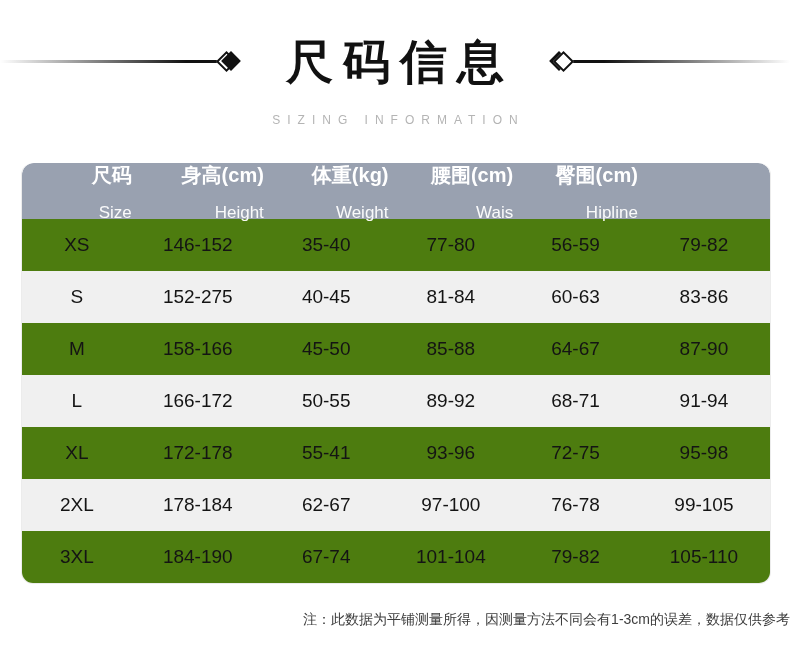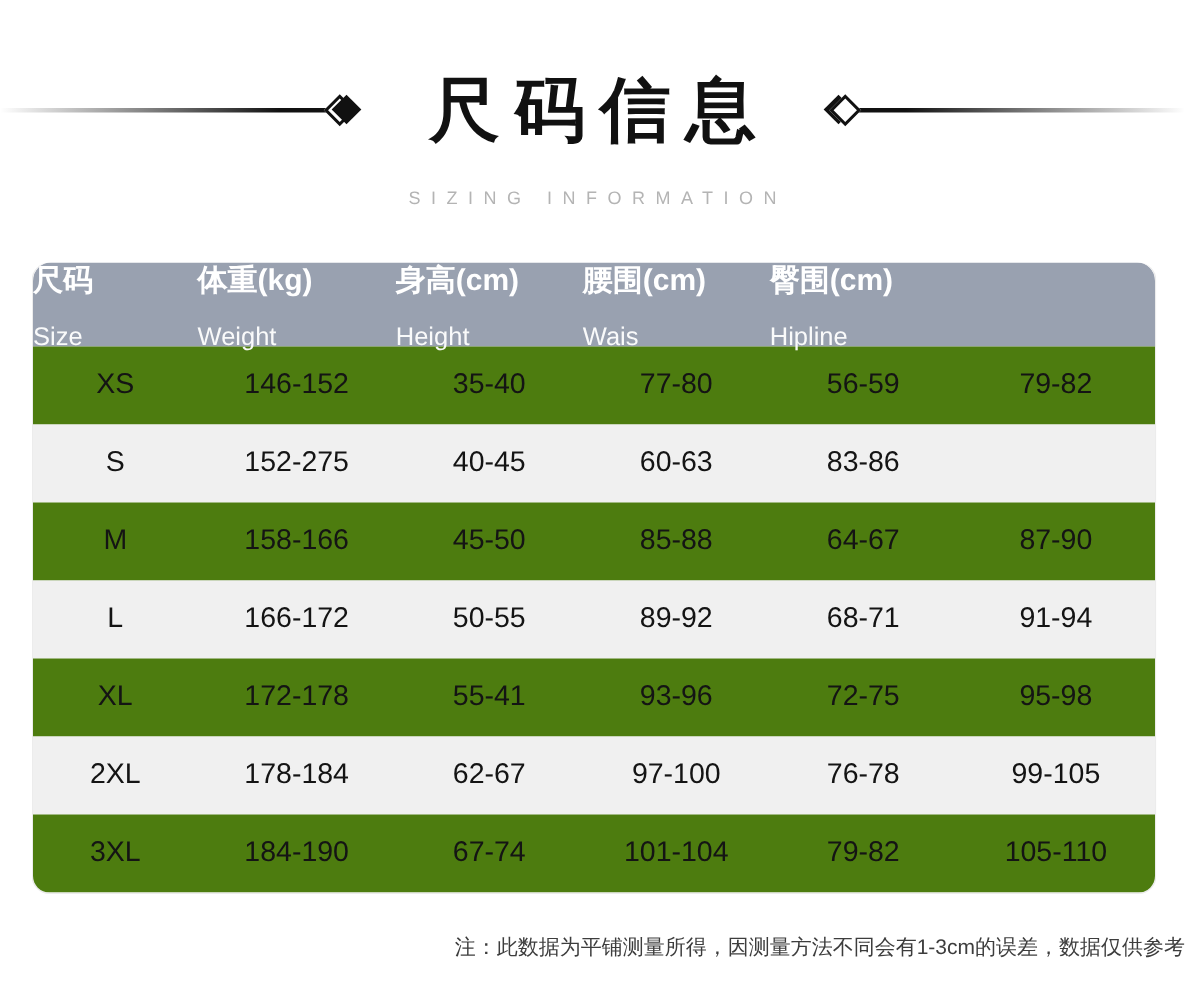--- a/index.html
+++ b/index.html
@@ -6,21 +6,21 @@
     margin: 0;
     padding: 0;
     background: #ffffff;
     font-family: "Liberation Sans", sans-serif;
   }
   .page {
     width: 790px;
     height: 668px;
     background: #ffffff;
     box-sizing: border-box;
-    padding-top: 44px;
+    padding-top: 32px;
     overflow: hidden;
   }
 
   
   .title-row {
     display: flex;
     align-items: center;
     width: 100%;
     height: 58px;
   }
@@ -86,21 +86,21 @@
     overflow: hidden;
   }
   .thead {
     display: grid;
     grid-template-columns: 0.88fr 1.06fr 1fr 1fr 1fr 1.06fr;
     background: var(--header-bg, #99a1b0);
     border-radius: 12px 12px 0 0;
     height: 56px;
     align-items: center;
   }
-  .th { text-align: left; color: #ffffff; }
+  .th { text-align: right; color: #ffffff; }
   .th-zh { font-size: 20px; font-weight: 700; line-height: 1.2; }
   .th-en { font-size: 17px; font-weight: 400; opacity: 0.95; margin-top: 16px; }
 
   .tr {
     display: grid;
     grid-template-columns: 0.88fr 1.06fr 1fr 1fr 1fr 1.06fr;
     height: 52px;
     align-items: center;
     background: #4d7c0f;
   }
@@ -142,26 +142,26 @@
     <div class="page-subtitle">SIZING INFORMATION</div>
   </header>
 
   <div class="size-table">
     <div class="thead">
         <div class="th">
           <div class="th-zh">尺码</div>
           <div class="th-en">Size</div>
         </div>
         <div class="th">
+          <div class="th-zh">身高(cm)</div>
+          <div class="th-en">Height</div>
+        </div>
+        <div class="th">
           <div class="th-zh">体重(kg)</div>
           <div class="th-en">Weight</div>
-        </div>
-        <div class="th">
-          <div class="th-zh">身高(cm)</div>
-          <div class="th-en">Height</div>
         </div>
         <div class="th">
           <div class="th-zh">腰围(cm)</div>
           <div class="th-en">Wais</div>
         </div>
         <div class="th">
           <div class="th-zh">臀围(cm)</div>
           <div class="th-en">Hipline</div>
         </div>
       </div>
@@ -171,20 +171,21 @@
           <div class="td">146-152</div>
           <div class="td">35-40</div>
           <div class="td">77-80</div>
           <div class="td">56-59</div>
           <div class="td">79-82</div>
         </div>
         <div class="tr alt">
           <div class="td">S</div>
           <div class="td">152-275</div>
           <div class="td">40-45</div>
+          <div class="td">81-84</div>
           <div class="td">60-63</div>
           <div class="td">83-86</div>
         </div>
         <div class="tr">
           <div class="td">M</div>
           <div class="td">158-166</div>
           <div class="td">45-50</div>
           <div class="td">85-88</div>
           <div class="td">64-67</div>
           <div class="td">87-90</div>

